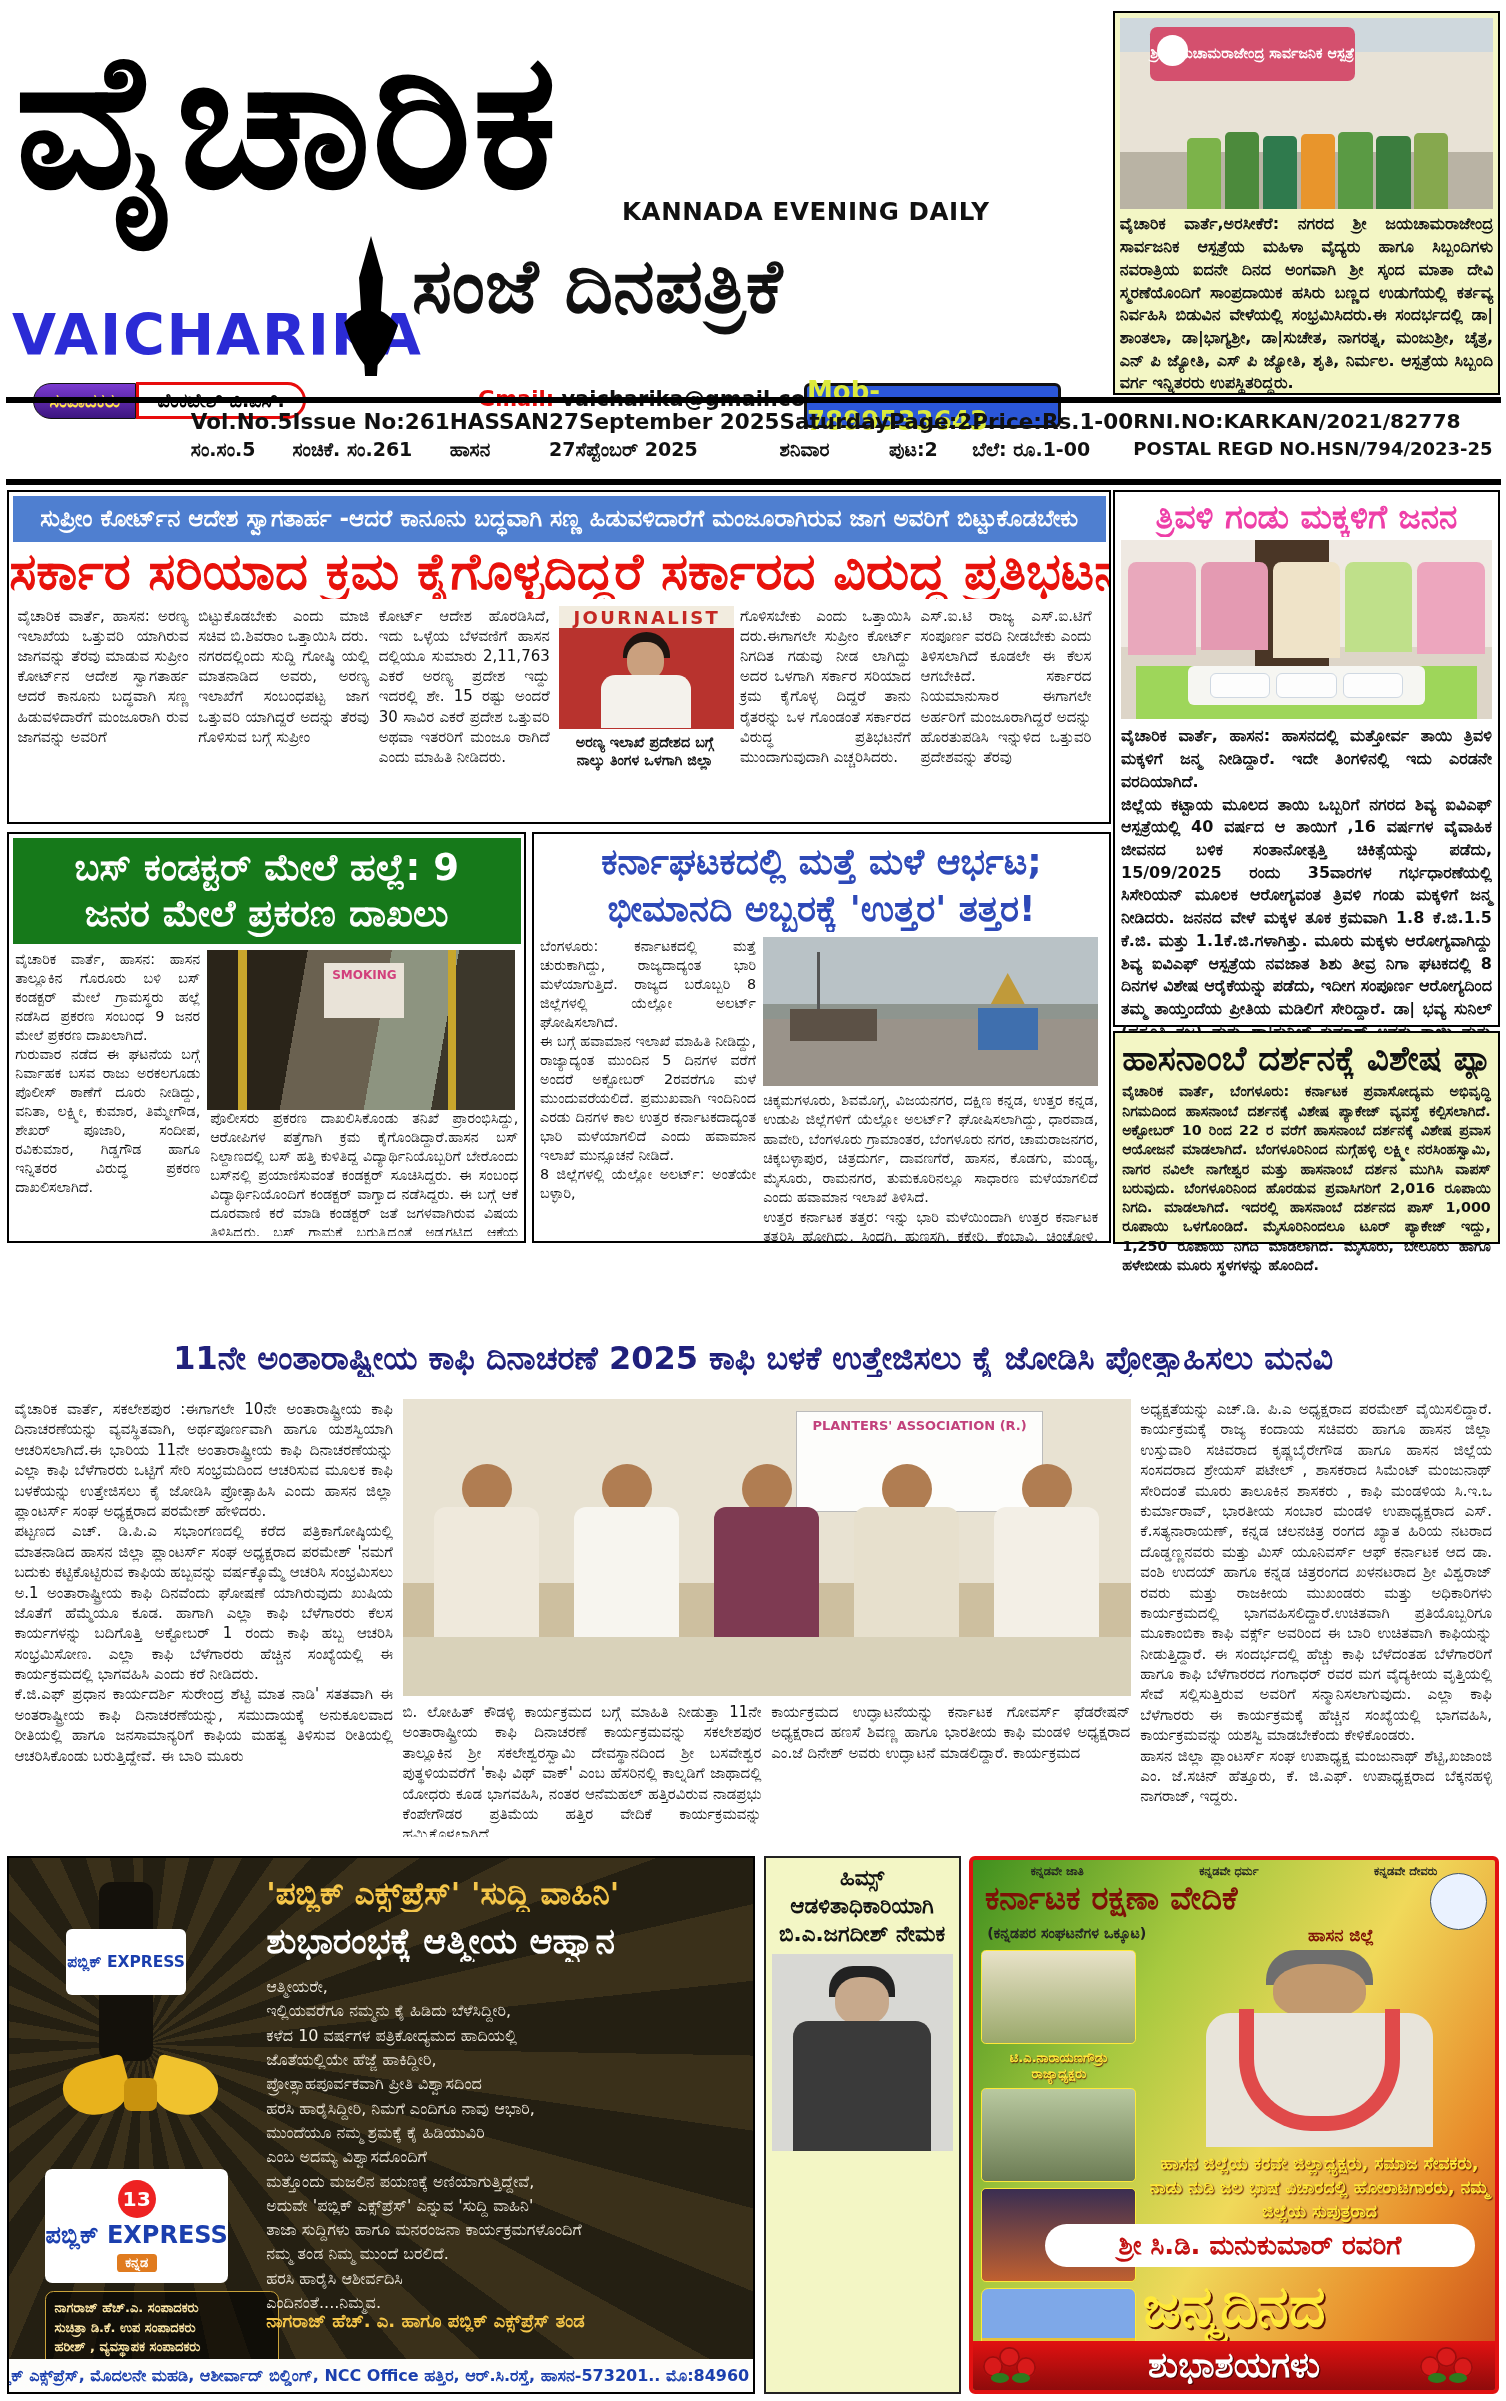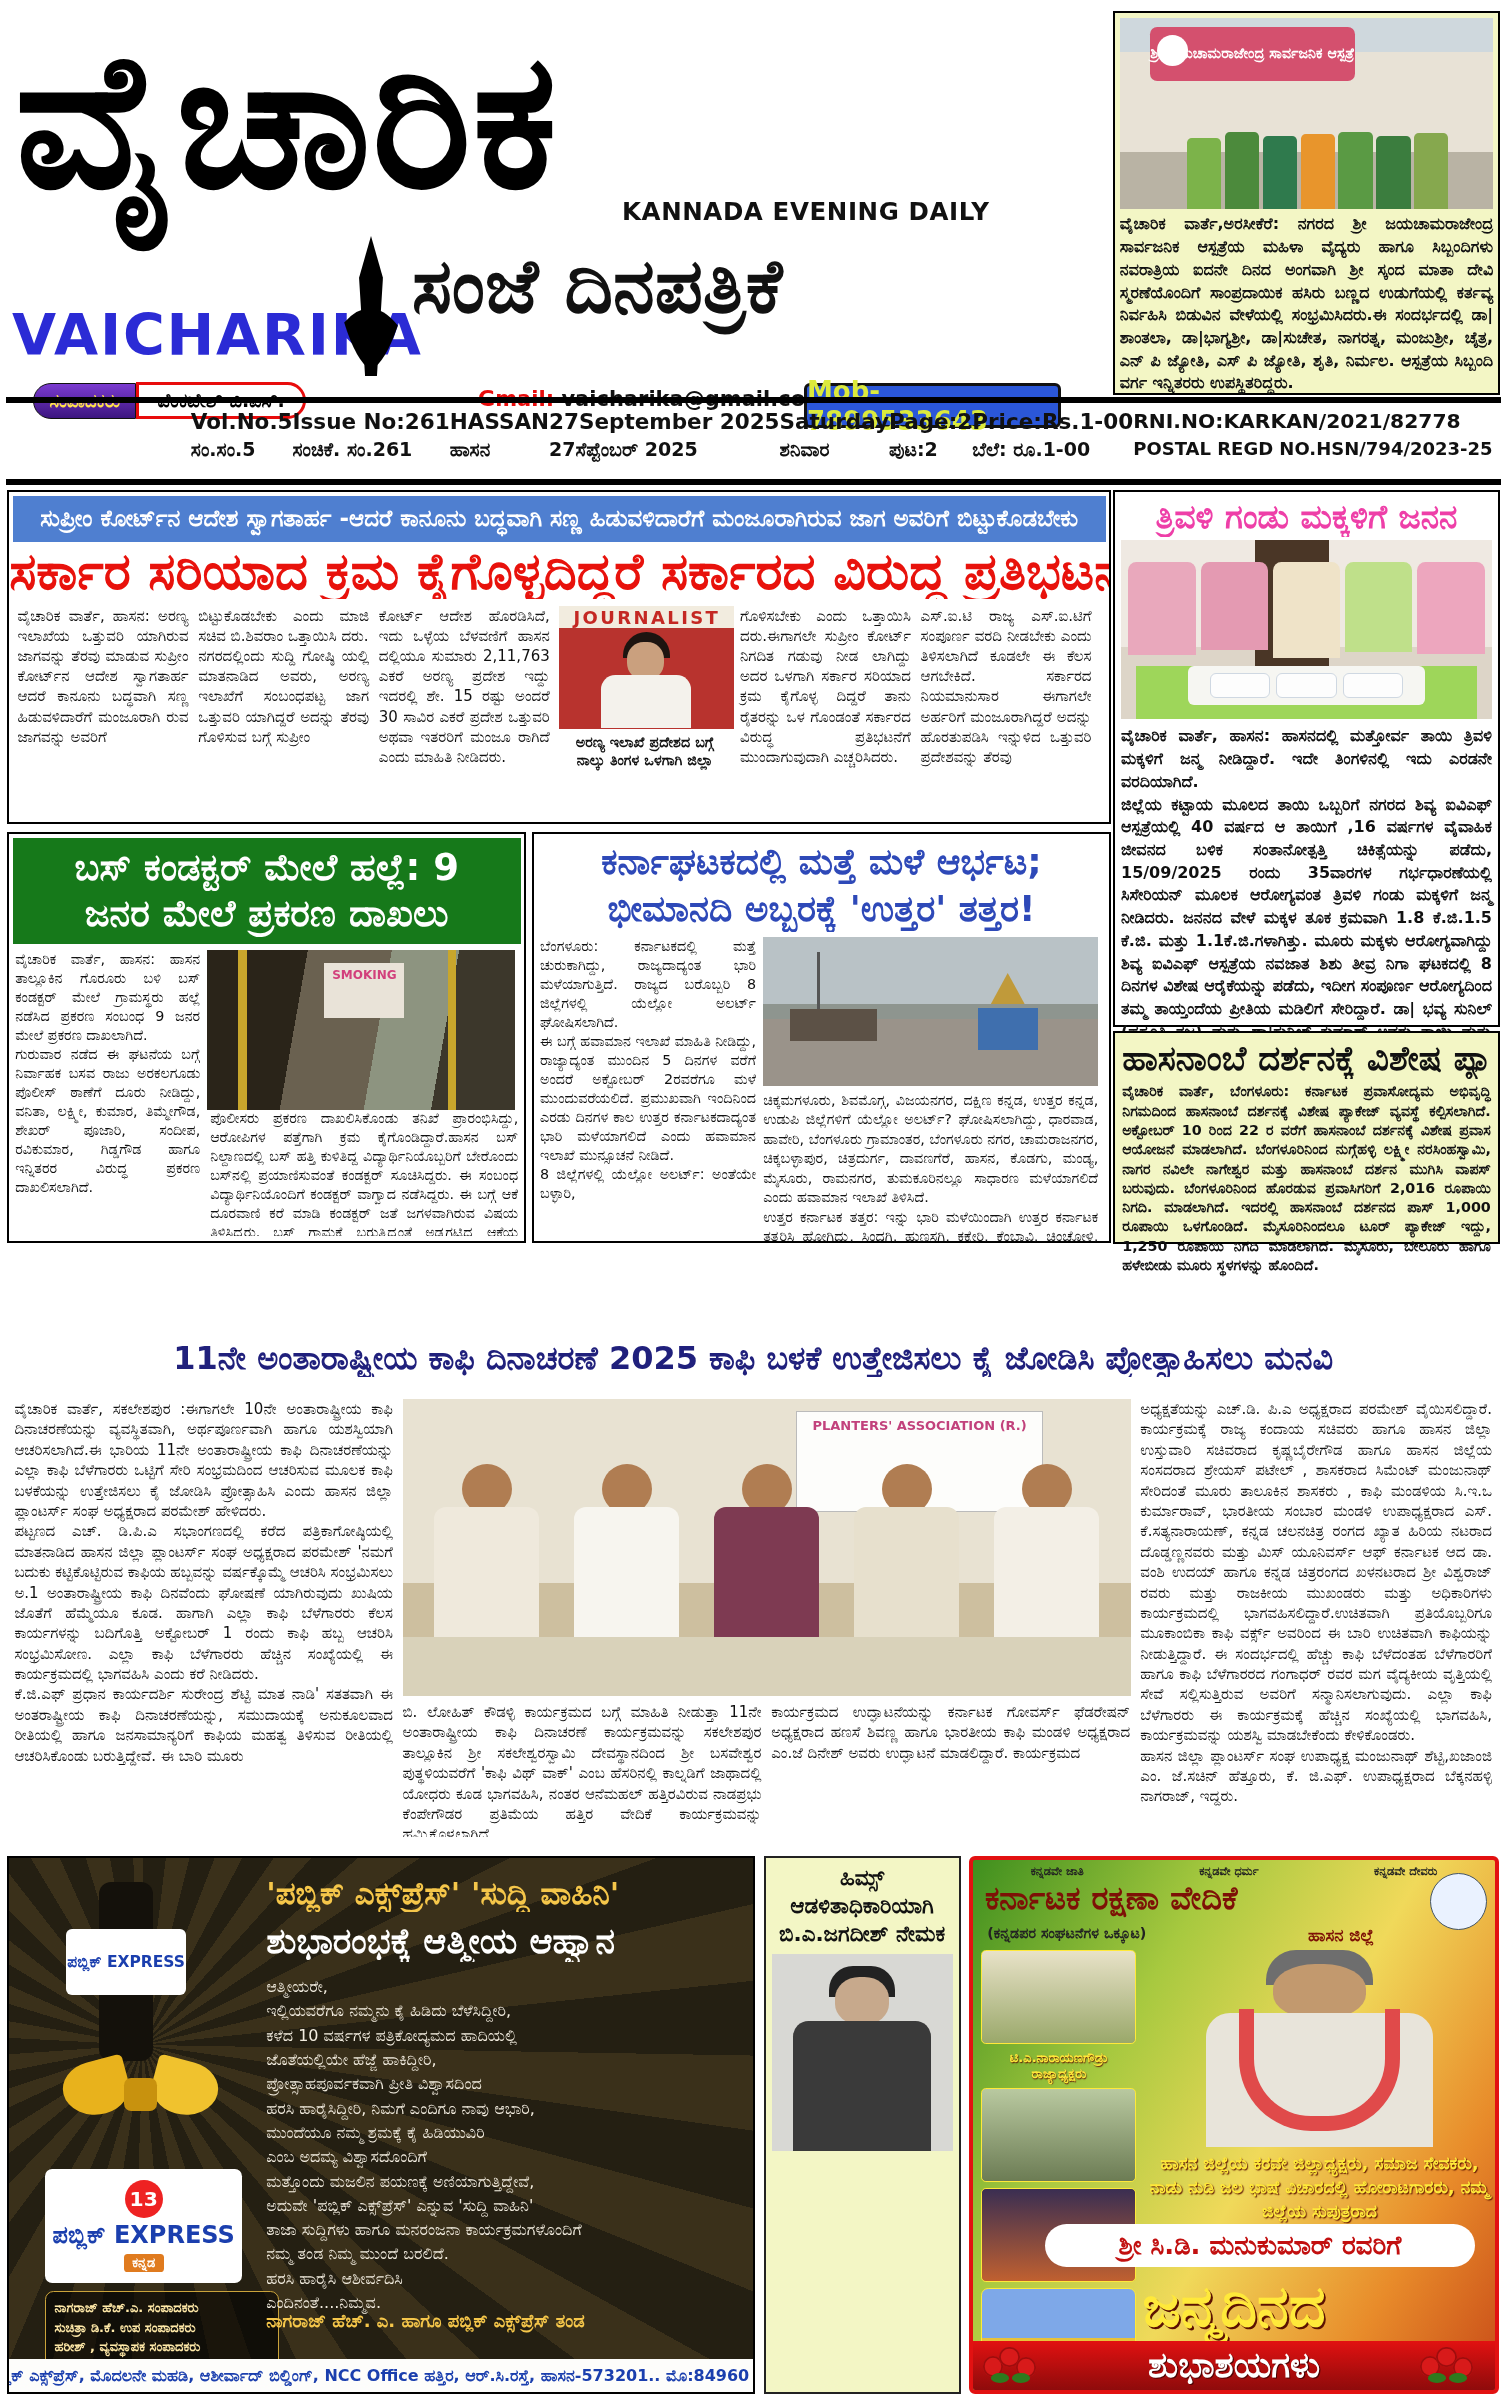--- a/index.html
+++ b/index.html
@@ -139,21 +139,21 @@
   .ex-head2{position:absolute;left:257px;top:63px;width:472px;font-size:35px;font-weight:900;color:#ffffff;white-space:nowrap;overflow:hidden;}
   .ex-body{position:absolute;left:257px;top:117px;width:466px;font-size:16px;line-height:1.52;color:#f3ede0;}
   .ex-sign{position:absolute;left:257px;top:452px;width:466px;font-size:18px;font-weight:bold;color:#f5c64a;}
   .ex-mic{position:absolute;left:90px;top:24px;width:54px;height:179px;background:#14110b;border-radius:12px;}
   .ex-mic-box{position:absolute;left:57px;top:71px;width:120px;height:66px;background:#fff;border-radius:6px;
               display:flex;align-items:center;justify-content:center;font-size:15.5px;font-weight:900;color:#1b3fae;text-align:center;}
   .ex-bow{position:absolute;left:54px;top:191px;width:155px;height:90px;}
   .bow-l{position:absolute;left:0;top:12px;width:66px;height:54px;background:#e8b21c;border-radius:50% 10% 50% 60%;transform:rotate(-15deg);}
   .bow-r{position:absolute;right:0;top:12px;width:66px;height:54px;background:#f0c22e;border-radius:10% 50% 60% 50%;transform:rotate(15deg);}
   .bow-k{position:absolute;left:61px;top:29px;width:33px;height:33px;background:#c8920e;border-radius:7.2px;}
-  .ex-logo{position:absolute;left:36px;top:311px;width:197px;height:114px;background:#fff;border-radius:7.2px;
+  .ex-logo{position:absolute;left:36px;top:311px;width:183px;height:114px;background:#fff;border-radius:7.2px;
            display:flex;flex-direction:column;align-items:center;justify-content:center;}
   .ex-logo-13{width:38px;height:38px;border-radius:50%;background:#e22;color:#fff;font-size:20.3px;font-weight:900;
               display:flex;align-items:center;justify-content:center;}
   .ex-logo-txt{font-size:24px;font-weight:900;color:#1b3fae;margin-top:3.6px;}
   .ex-logo-kn{font-size:13px;font-weight:bold;color:#fff;background:#e07b1f;padding:1.2px 8.4px;border-radius:3.6px;margin-top:5px;}
   .ex-team{position:absolute;left:36px;top:433px;width:215px;background:rgba(0,0,0,.55);border:1.8px solid #caa33a;border-radius:8.4px;
            padding:6px 8.4px;font-size:13px;font-weight:bold;color:#ffe9a8;line-height:1.5;}
   .ex-addr{position:absolute;left:0;bottom:0;width:100%;height:33px;background:#fdfdfb;color:#1b3fae;
            font-size:16px;font-weight:900;display:flex;align-items:center;justify-content:center;white-space:nowrap;overflow:hidden;}
   

